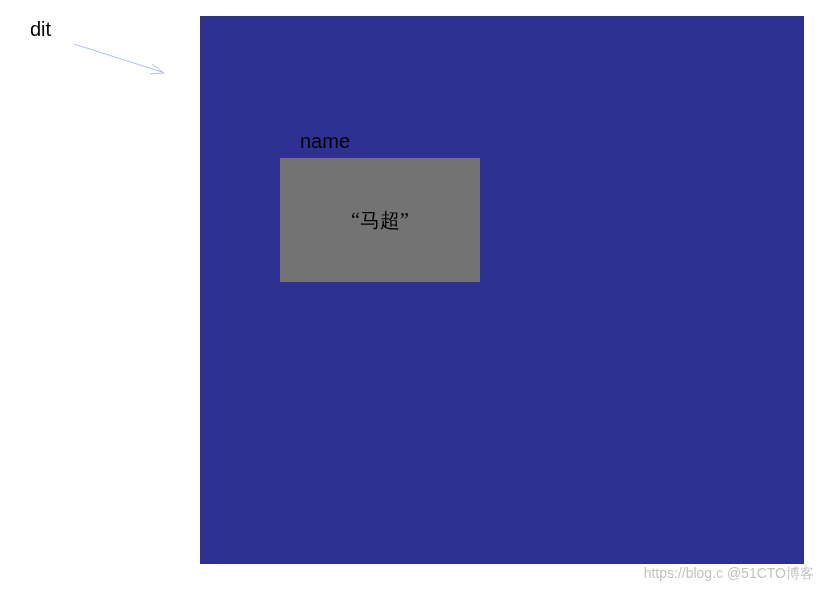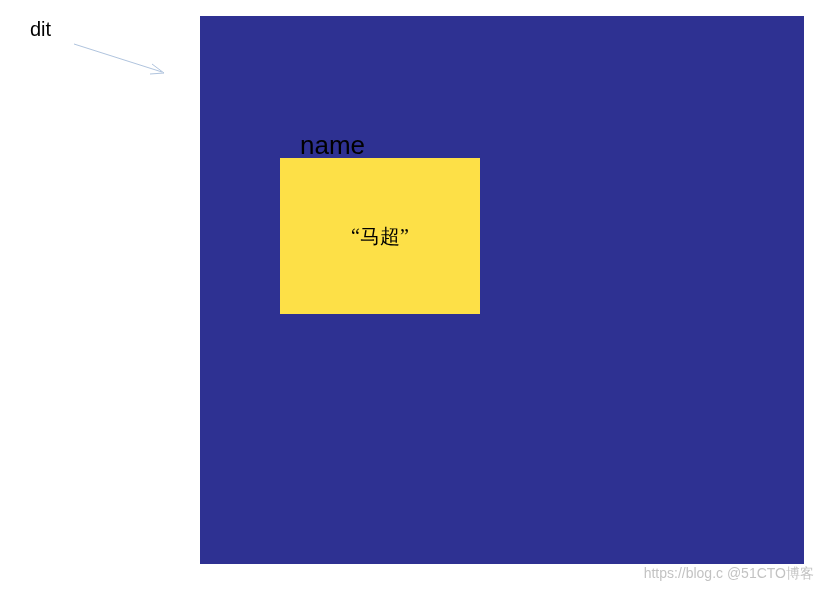--- a/index.html
+++ b/index.html
@@ -33,30 +33,30 @@
       left: 200px;
       top: 16px;
       width: 604px;
       height: 548px;
       background: #2e3192;
     }
     .inner-label {
       position: absolute;
       left: 300px;
       top: 130px;
-      font-size: 26px;
+      font-size: 20px;
       color: #000;
     }
     .small-box {
       position: absolute;
       left: 280px;
       top: 158px;
       width: 200px;
-      height: 156px;
-      background: #fde047;
+      height: 124px;
+      background: #737373;
       display: flex;
       align-items: center;
       justify-content: center;
     }
     .small-box-text {
       font-family: "SimSun", "宋体", serif;
       font-size: 20px;
       color: #000;
     }
     .watermark {

